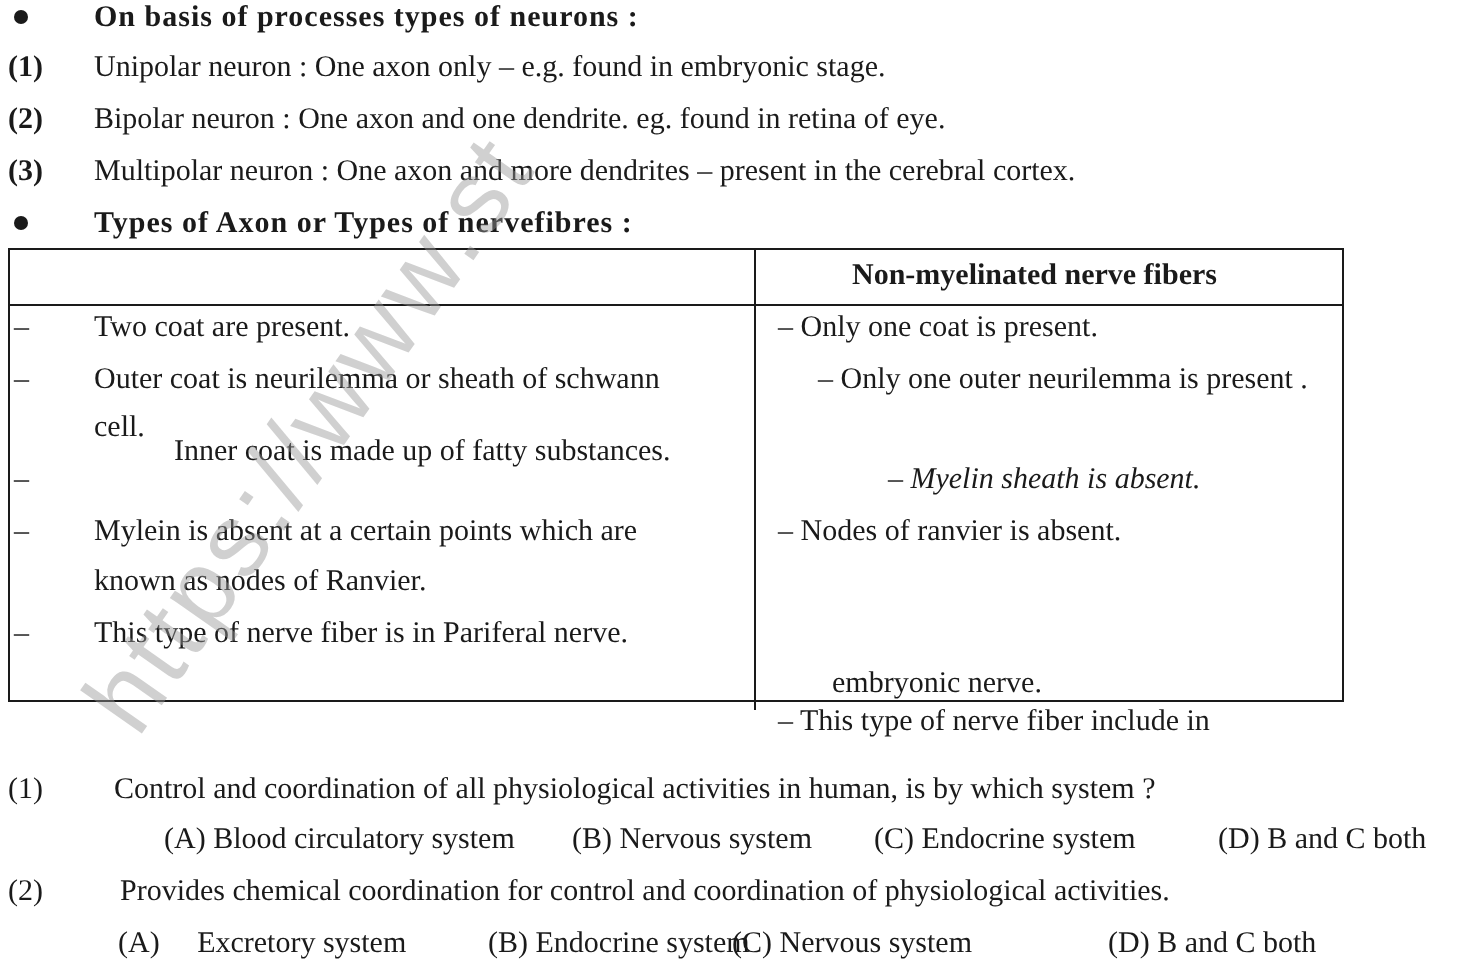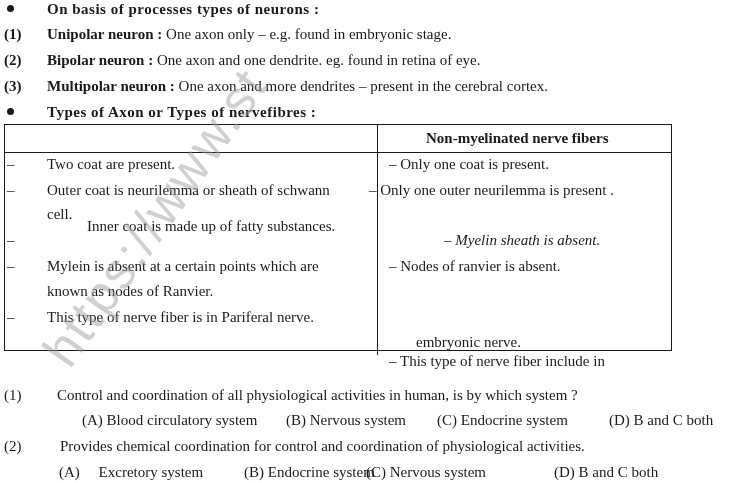--- a/index.html
+++ b/index.html
@@ -34,21 +34,21 @@
       top: 5px;
       width: 7px;
       height: 7px;
       border-radius: 50%;
       background: #1a1a1a;
     }
     .content {
       position: absolute;
       left: 47px;
     }
-    .bold { font-weight: bold; }
+    .bold { font-weight: normal; }
     .heading-text { font-weight: bold; letter-spacing: 0.5px; }
 
     
     .table {
       position: absolute;
       left: 4px;
       top: 124px;
       width: 668px;
       height: 227px;
       border: 1px solid #1a1a1a;
@@ -162,21 +162,21 @@
     <span class="cell dash" style="top:132px;">–</span>
     <span class="cell" style="left:42px; top:132px;">Mylein is absent at a certain points which are</span>
     <span class="cell" style="left:42px; top:157px;">known as nodes of Ranvier.</span>
   </div>
   <div>
     <span class="cell dash" style="top:183px;">–</span>
     <span class="cell" style="left:42px; top:183px;">This type of nerve fiber is in Pariferal nerve.</span>
   </div>
 
   <span class="cell" style="left:384px; top:30px;">– Only one coat is present.</span>
-  <span class="cell" style="left:364px; top:56px;">– Only one outer neurilemma is present  .</span>
+  <span class="cell" style="left:404px; top:56px;">– Only one outer neurilemma is present  .</span>
   <span class="cell" style="left:439px; top:106px;font-style:italic;">– Myelin sheath is absent.</span>
   <span class="cell" style="left:384px; top:132px;">– Nodes of ranvier is absent.</span>
   <span class="cell" style="left:384px; top:183px;margin-top:44px;">– This type of nerve fiber include in</span>
   <span class="cell" style="left:411px; top:208px;">embryonic nerve.</span>
 </div>
 
 <div>
   <span class="line q-num" style="top:386px;">(1)</span>
   <span class="line" style="left:57px; top:386px;">Control and coordination of all physiological activities in human, is by which system ?</span>
   <span class="line" style="left:59px; top:411px;margin-left:23px;">(A) Blood circulatory system</span>

